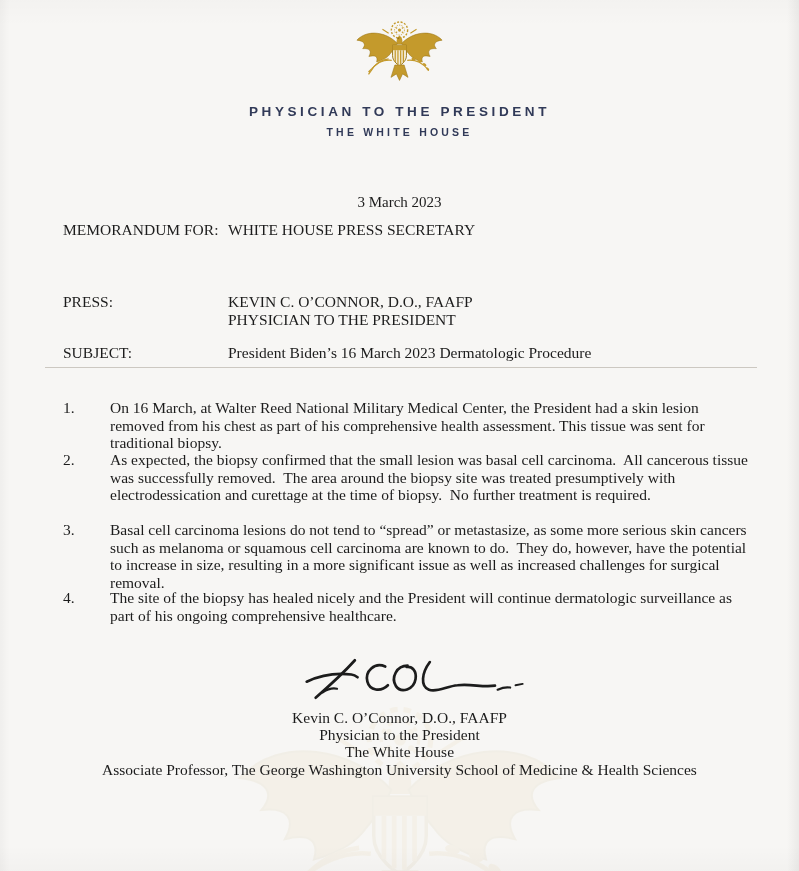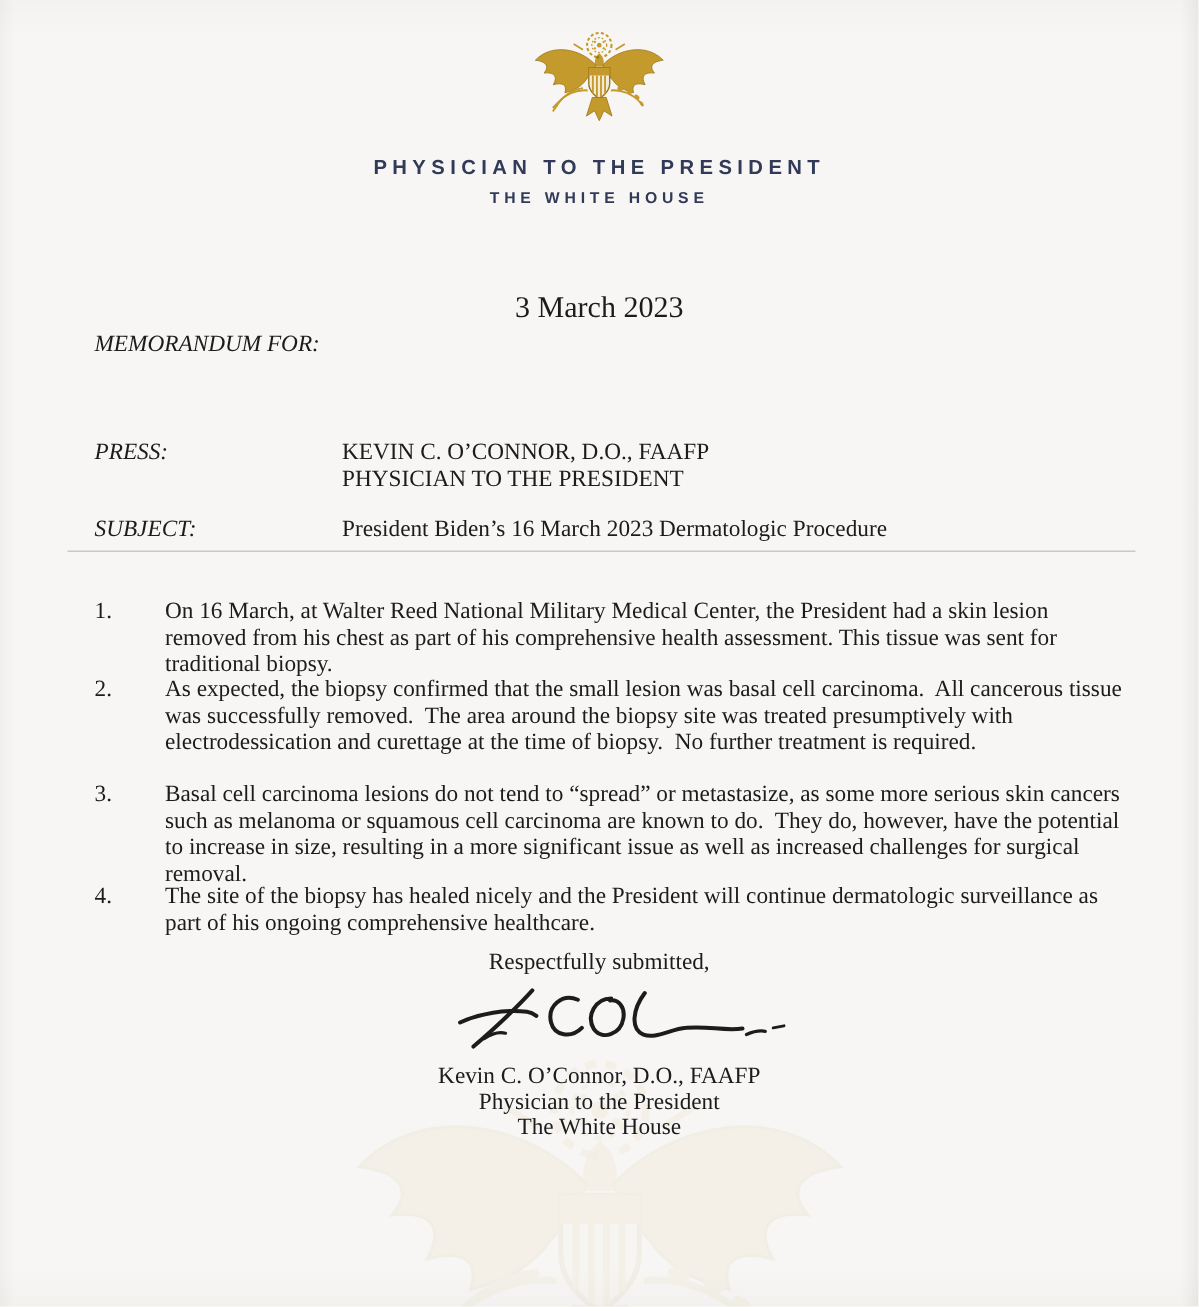--- a/index.html
+++ b/index.html
@@ -27,24 +27,24 @@
     font-weight:bold;font-size:13.5px;letter-spacing:3.6px;
     color:#313a58;
   }
   .lh-sub{
     left:0;top:126px;width:799px;text-align:center;
     font-family:"Liberation Sans", sans-serif;
     font-weight:bold;font-size:10.5px;letter-spacing:3.2px;
     color:#313a58;
   }
   
-  .date-line{left:0;top:194px;width:799px;text-align:center;font-size:20px;}
+  .date-line{left:0;top:194px;width:799px;text-align:center;font-size:15px;}
   
   .memo-field{left:63px;width:700px;font-size:15.5px;line-height:17.5px;}
-  .memo-label{position:absolute;left:0;top:0;font-style:italic;}
+  .memo-label{position:absolute;left:0;top:0;}
   .memo-lines{position:absolute;left:165px;top:0;width:520px;}
   .f1{top:221px;}
   .f2{top:293px;}
   .f3{top:344px;}
   .rule{left:45px;top:367px;width:712px;height:1px;background:#ccc8c1;}
   
   .para{left:63px;width:690px;font-size:15.5px;line-height:17.6px;}
   .para .num{position:absolute;left:0;top:0;}
   .para .ptext{position:absolute;left:47px;top:0;width:642px;white-space:pre-wrap;}
   .p1{top:399px;} .p2{top:451px;} .p3{top:521px;} .p4{top:589px;}
@@ -117,20 +117,21 @@
   </svg>
 
   <div class="abs lh-title">PHYSICIAN TO THE PRESIDENT</div>
   <div class="abs lh-sub">THE WHITE HOUSE</div>
 
   <div class="abs date-line">3 March 2023</div>
 
   <div class="abs memo-field f1">
     <span class="memo-label">MEMORANDUM FOR:</span>
     <span class="memo-lines">
+      <div>WHITE HOUSE PRESS SECRETARY</div>
     </span>
   </div>
 
   <div class="abs memo-field f2">
     <span class="memo-label">PRESS:</span>
     <span class="memo-lines">
       <div>KEVIN C. O’CONNOR, D.O., FAAFP</div>
       <div>PHYSICIAN TO THE PRESIDENT</div>
     </span>
   </div>
@@ -154,32 +155,32 @@
   </div>
   <div class="abs para p3">
     <span class="num">3.</span>
     <span class="ptext">Basal cell carcinoma lesions do not tend to “spread” or metastasize, as some more serious skin cancers such as melanoma or squamous cell carcinoma are known to do.  They do, however, have the potential to increase in size, resulting in a more significant issue as well as increased challenges for surgical removal.</span>
   </div>
   <div class="abs para p4">
     <span class="num">4.</span>
     <span class="ptext">The site of the biopsy has healed nicely and the President will continue dermatologic surveillance as part of his ongoing comprehensive healthcare.</span>
   </div>
 
-  <div class="abs closing">Respectfully submitted,</div>
 
   <svg class="abs sig-wrap" viewBox="0 0 260 60" fill="none" stroke="#1c1c1c" stroke-width="3" stroke-linecap="round">
     <path d="M66 9 C57 19 37 38 22 51"></path>
     <path d="M12 33 C27 26 46 23 62 25 C65 25.4 67 26.5 69 28"></path>
     <path d="M30 45 C36 41 42 40 46 41" stroke-width="2.4"></path>
     <path d="M100 16 C88 11 77 21 80 33 C82.5 43 95 45 103 37"></path>
     <path d="M125 15 C113 15 106 28 112 38 C118 46.5 132 42 134 30 C135.5 21 130 15.5 124 16.5"></path>
     <path d="M150 11 C141 23 139 38 149 42 C158 45.5 169 38 181 37 C197 35.3 209 39.5 223 37.5"></path>
     <path d="M226 42 C231 39.8 236 38.8 240 39.6" stroke-width="2.4"></path>
     <path d="M246 37 l8 -1.5" stroke-width="2.2"></path>
   </svg>
 
   <div class="abs sig-block">
     <div>Kevin C. O’Connor, D.O., FAAFP</div>
     <div>Physician to the President</div>
     <div>The White House</div>
+    <div>Associate Professor, The George Washington University School of Medicine &amp; Health Sciences</div>
   </div>
 
 </div>
 
 </body></html>

